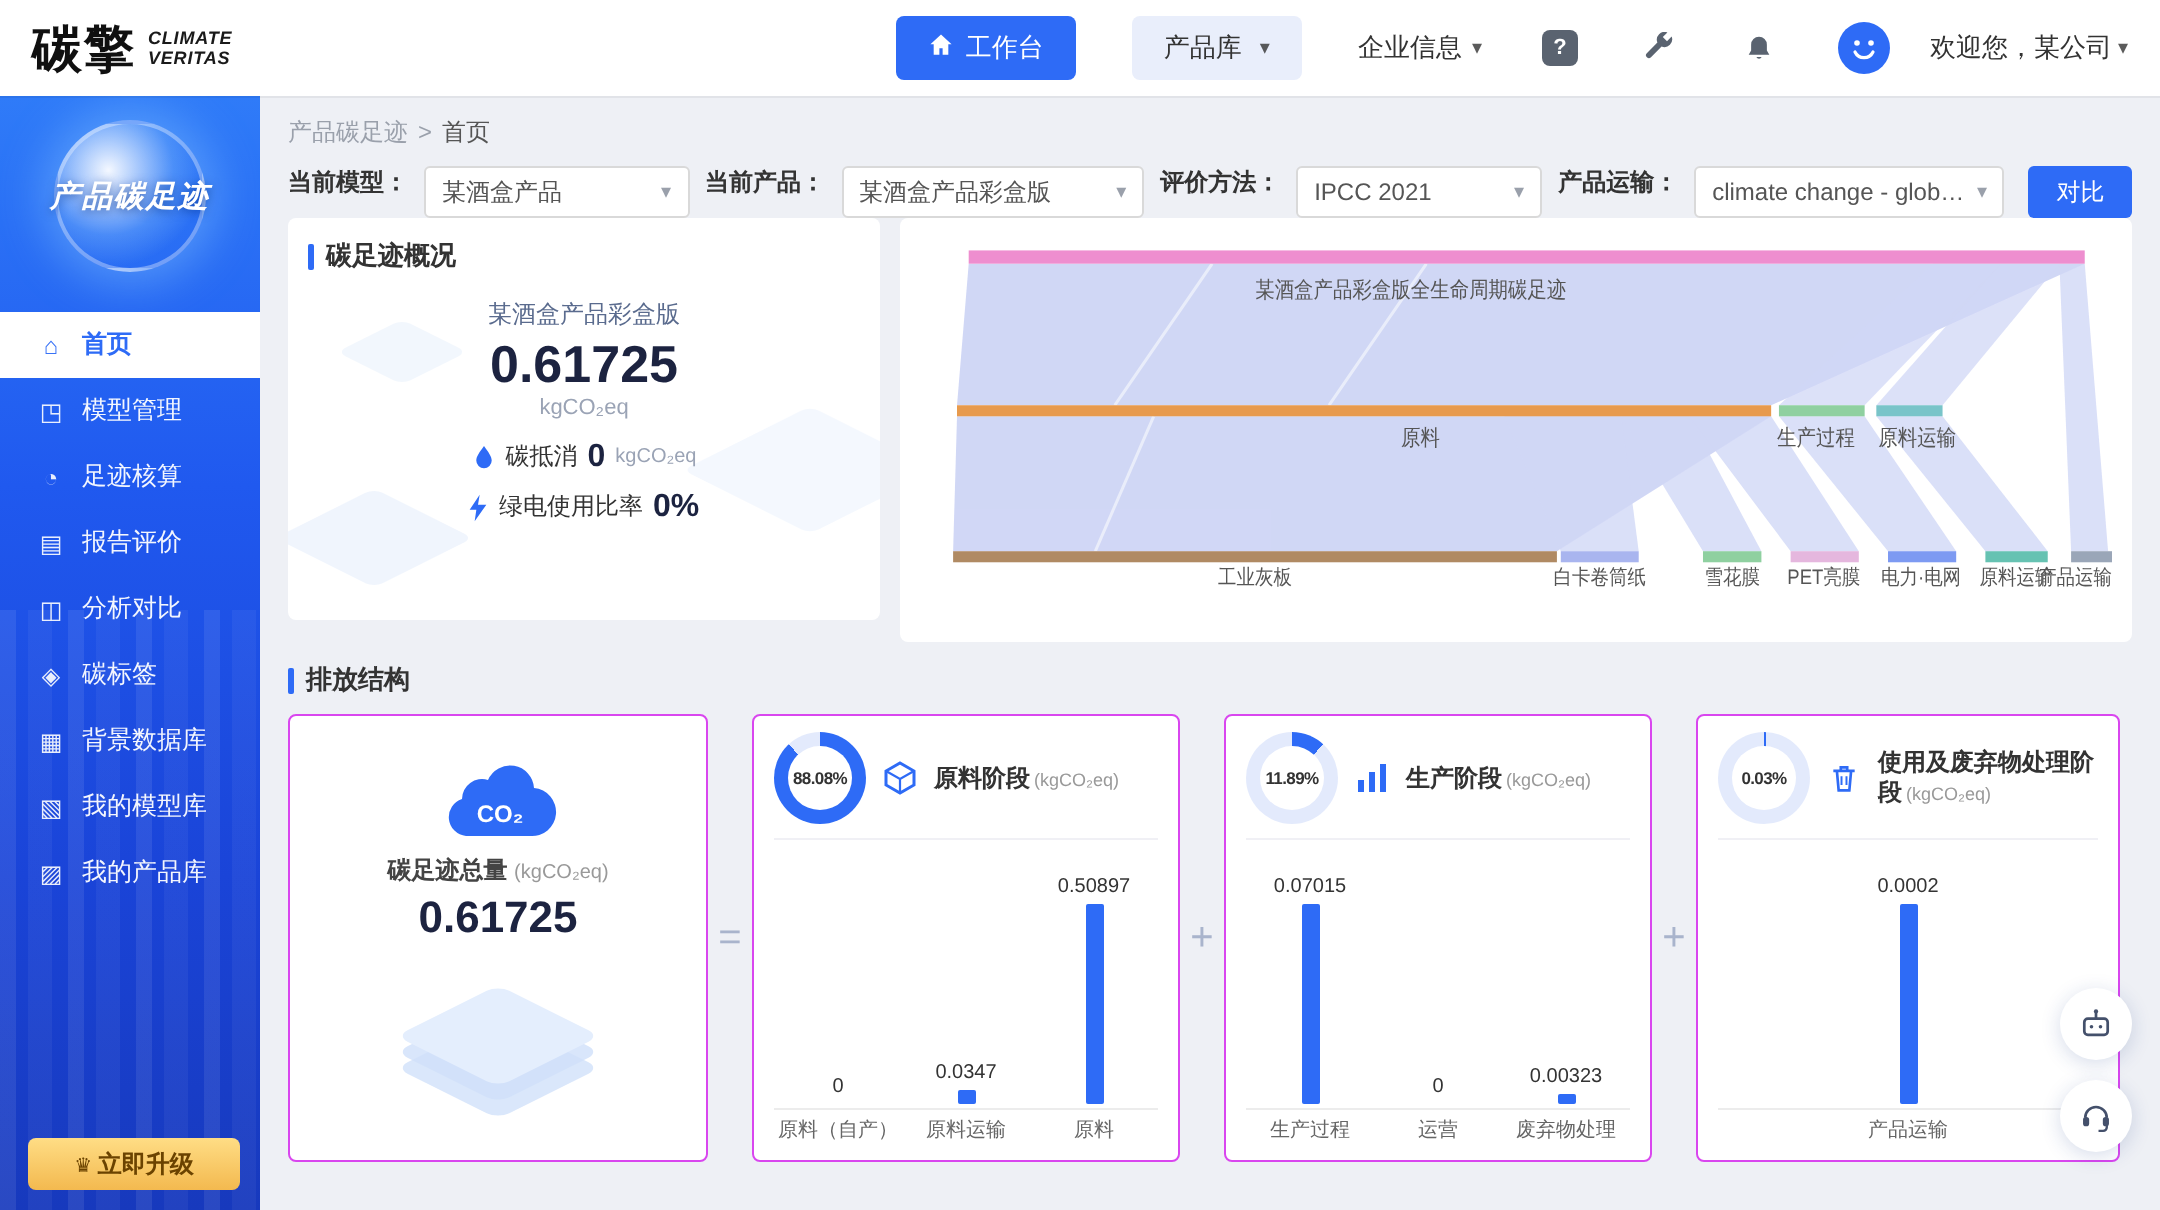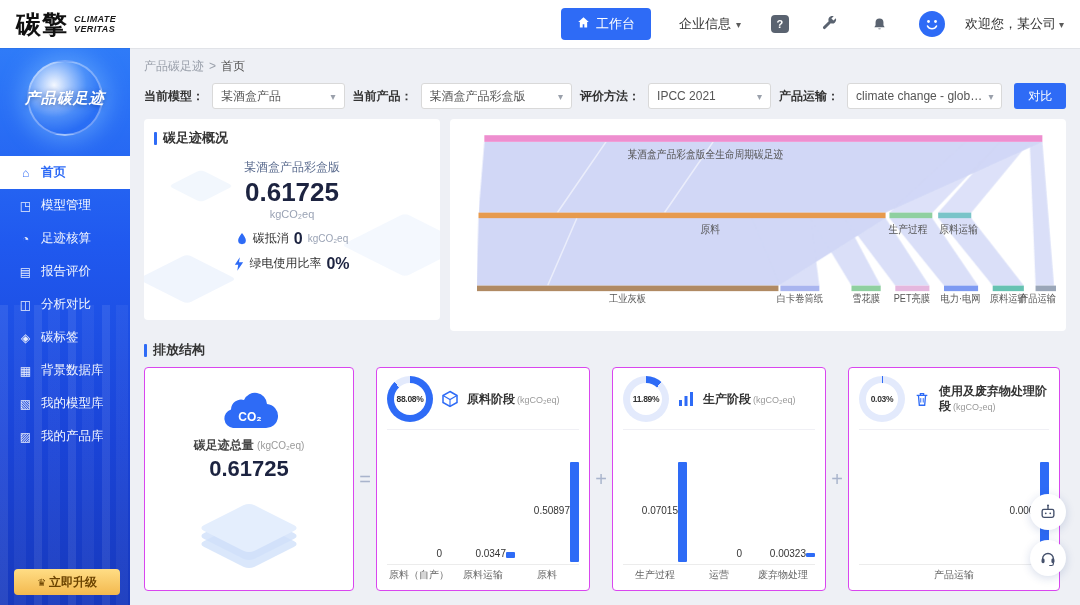--- a/index.html
+++ b/index.html
@@ -45,21 +45,21 @@
     background:linear-gradient(180deg,#ffdd85,#f3b94f);color:#6b4300;font-weight:bold;font-size:12px;cursor:pointer;z-index:2;font-family:inherit}
   .upgrade::before{content:"♛ ";font-size:10px}
 
   
   .main{position:absolute;left:130px;top:48px;width:950px;height:557px;padding:10px 14px;overflow:hidden}
   .breadcrumb{font-size:12px;color:#9aa0ab;margin-bottom:8px}
   .bc-link{cursor:pointer}
   .bc-sep{margin:0 5px}
   .bc-cur{color:#555}
 
-  .filters{display:flex;align-items:center;gap:8px;margin-bottom:10px}
+  .filters{display:flex;align-items:flex-start;gap:8px;}
   .flabel{font-size:12px;font-weight:bold;color:#333;white-space:nowrap}
   .select{height:26px;background:#fff;border:1px solid #d9d9d9;border-radius:3px;display:flex;align-items:center;justify-content:space-between;padding:0 8px;font-size:12px;color:#555;cursor:pointer;white-space:nowrap;overflow:hidden}
   .select .val{overflow:hidden;text-overflow:ellipsis;white-space:nowrap}
   .select::after{content:"▾";color:#9aa0ab;font-size:10px;margin-left:6px;flex-shrink:0}
   .w-model{width:138px}.w-product{width:158px}.w-method{width:128px}.w-indicator{width:162px}
   .compare{height:26px;width:54px;background:#2e6bf6;color:#fff;border:none;border-radius:3px;font-size:12px;cursor:pointer;font-family:inherit;margin-left:4px}
 
   .row-panels{display:flex;gap:10px;margin-bottom:10px}
   .panel{background:#fff;border-radius:4px;padding:10px}
   .ptitle{font-size:13px;font-weight:bold;color:#333;display:flex;align-items:center;gap:6px}
@@ -99,21 +99,21 @@
 
   .sc-head{display:flex;align-items:center;gap:8px;padding-bottom:7px;border-bottom:1px solid #f0f0f5}
   .donut{width:46px;height:46px;border-radius:50%;position:relative;flex-shrink:0;background:#e3eafc}
   .donut::before{content:"";position:absolute;inset:7px;background:#fff;border-radius:50%}
   .donut .pct{position:absolute;inset:0;display:flex;align-items:center;justify-content:center;font-size:8.5px;font-weight:bold;color:#333;z-index:1;letter-spacing:-.3px}
   .sicon{width:18px;height:18px;flex-shrink:0;display:flex;align-items:center;justify-content:center}
   .sc-title{font-size:12px;font-weight:bold;color:#333;line-height:1.25}
   .sc-title .u{font-size:9px;color:#999;font-weight:normal;margin-left:2px}
   .sc-chart{flex:1;display:flex;flex-direction:column;justify-content:flex-end;padding-top:6px}
   .bars{display:flex;align-items:flex-end;height:118px}
-  .bar-col{flex:1;display:flex;align-items:center;justify-content:flex-end}
+  .bar-col{flex:1;display:flex;flex-direction:column;align-items:center;justify-content:flex-end}
   .bval{font-size:10px;color:#333;margin-bottom:3px;white-space:nowrap}
   .bar-fill{width:9px;background:#2e6bf6;border-radius:1px}
   .axis{border-top:1px solid #ececec;margin-top:2px}
   .blabels{display:flex;margin-top:3px}
   .blabels span{flex:1;text-align:center;font-size:10px;color:#666;white-space:nowrap}
 
   .float-btn{position:absolute;right:14px;width:36px;height:36px;border-radius:50%;background:#fff;box-shadow:0 2px 10px rgba(30,60,140,.18);display:flex;align-items:center;justify-content:center;cursor:pointer;z-index:20}
   .fb1{top:494px}.fb2{top:540px}
 </style>
 </head>
@@ -126,20 +126,23 @@
       <i>CLIMATE</i>
       <i>VERITAS</i>
     </span>
   </div>
   <nav class="hnav">
     <button class="pill primary">
       <span class="hic"><svg width="13" height="13" viewBox="0 0 16 16">
             <path d="M8 1.5 1.5 7.5h2V14H7v-4h2v4h3.5V7.5h2z" fill="#fff"></path>
           </svg></span>
       <span>工作台</span>
+    </button>
+    <button class="pill soft caret">
+      <span>产品库</span>
     </button>
     <button class="plain caret">
       <span>企业信息</span>
     </button>
     <span class="hicon">
         <span class="help-badge"></span>
       </span>
     <span class="hicon">
       <svg width="16" height="16" viewBox="0 0 16 16">
           <path d="M13.8 2.2a3.9 3.9 0 0 1-5 5.1L3.5 12.6a1.45 1.45 0 0 1-2.1-2L6.7 5.3a3.9 3.9 0 0 1 5-5.1L9.4 2.5l2.1 2.1 2.3-2.4z" fill="#5a6370"></path>

